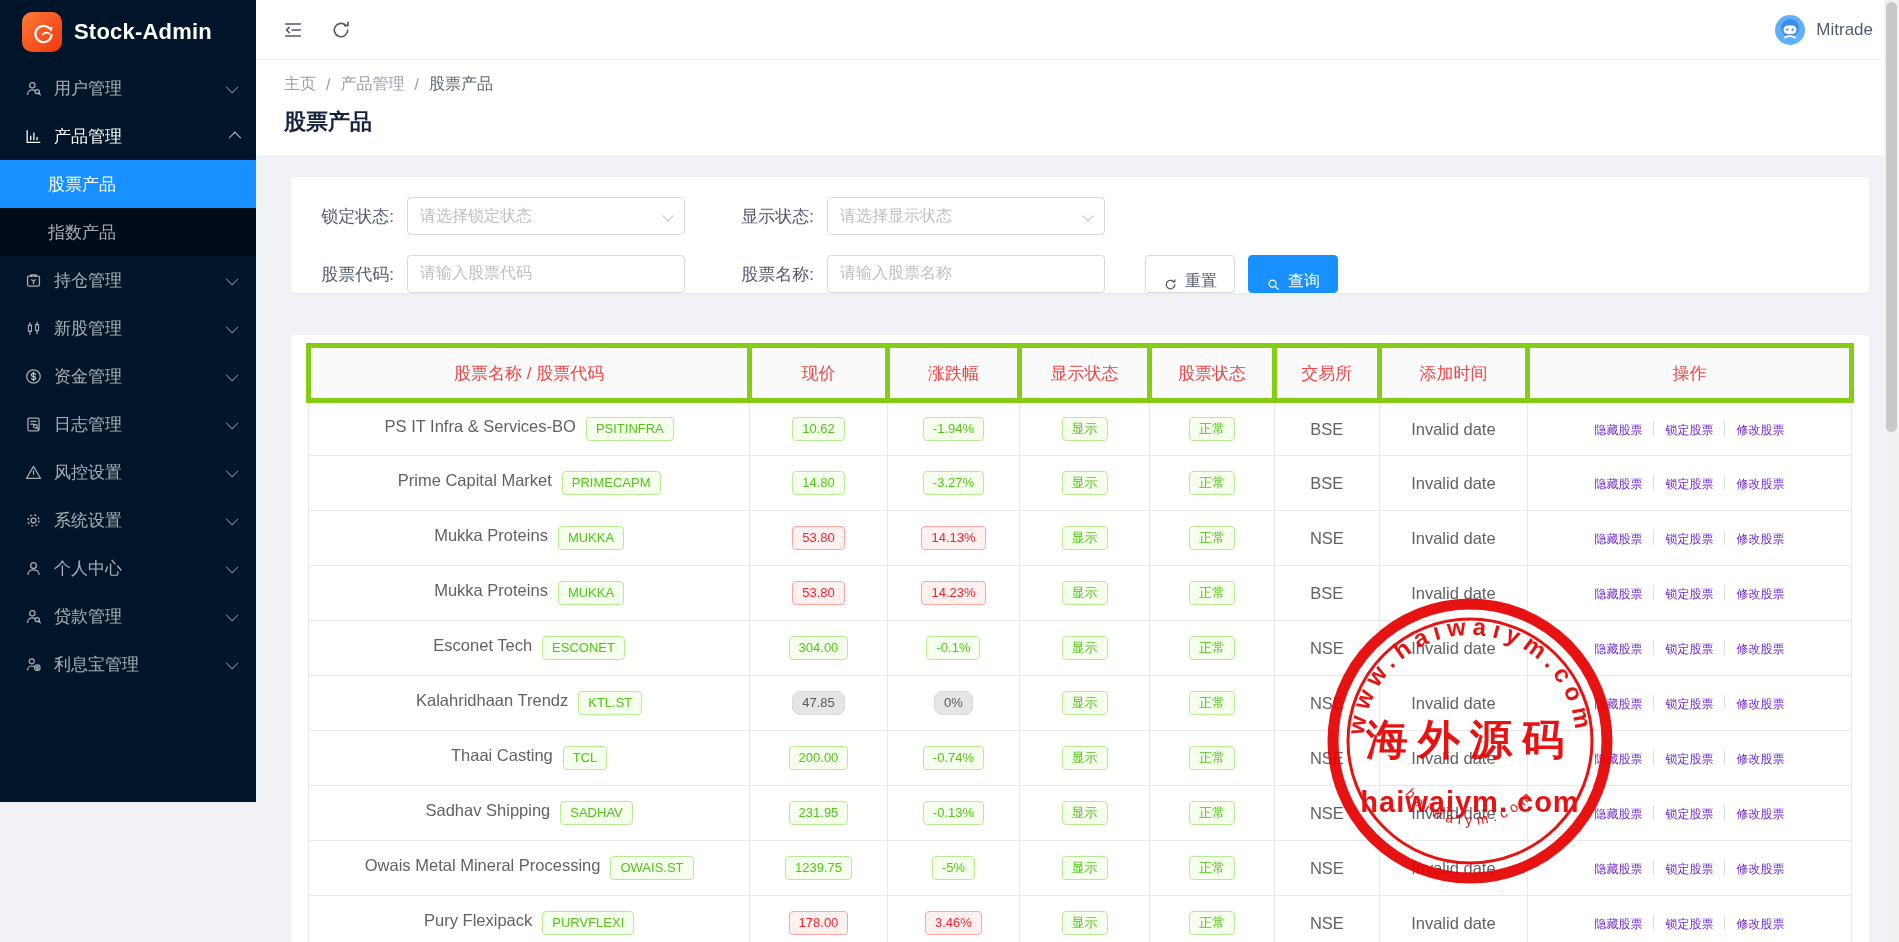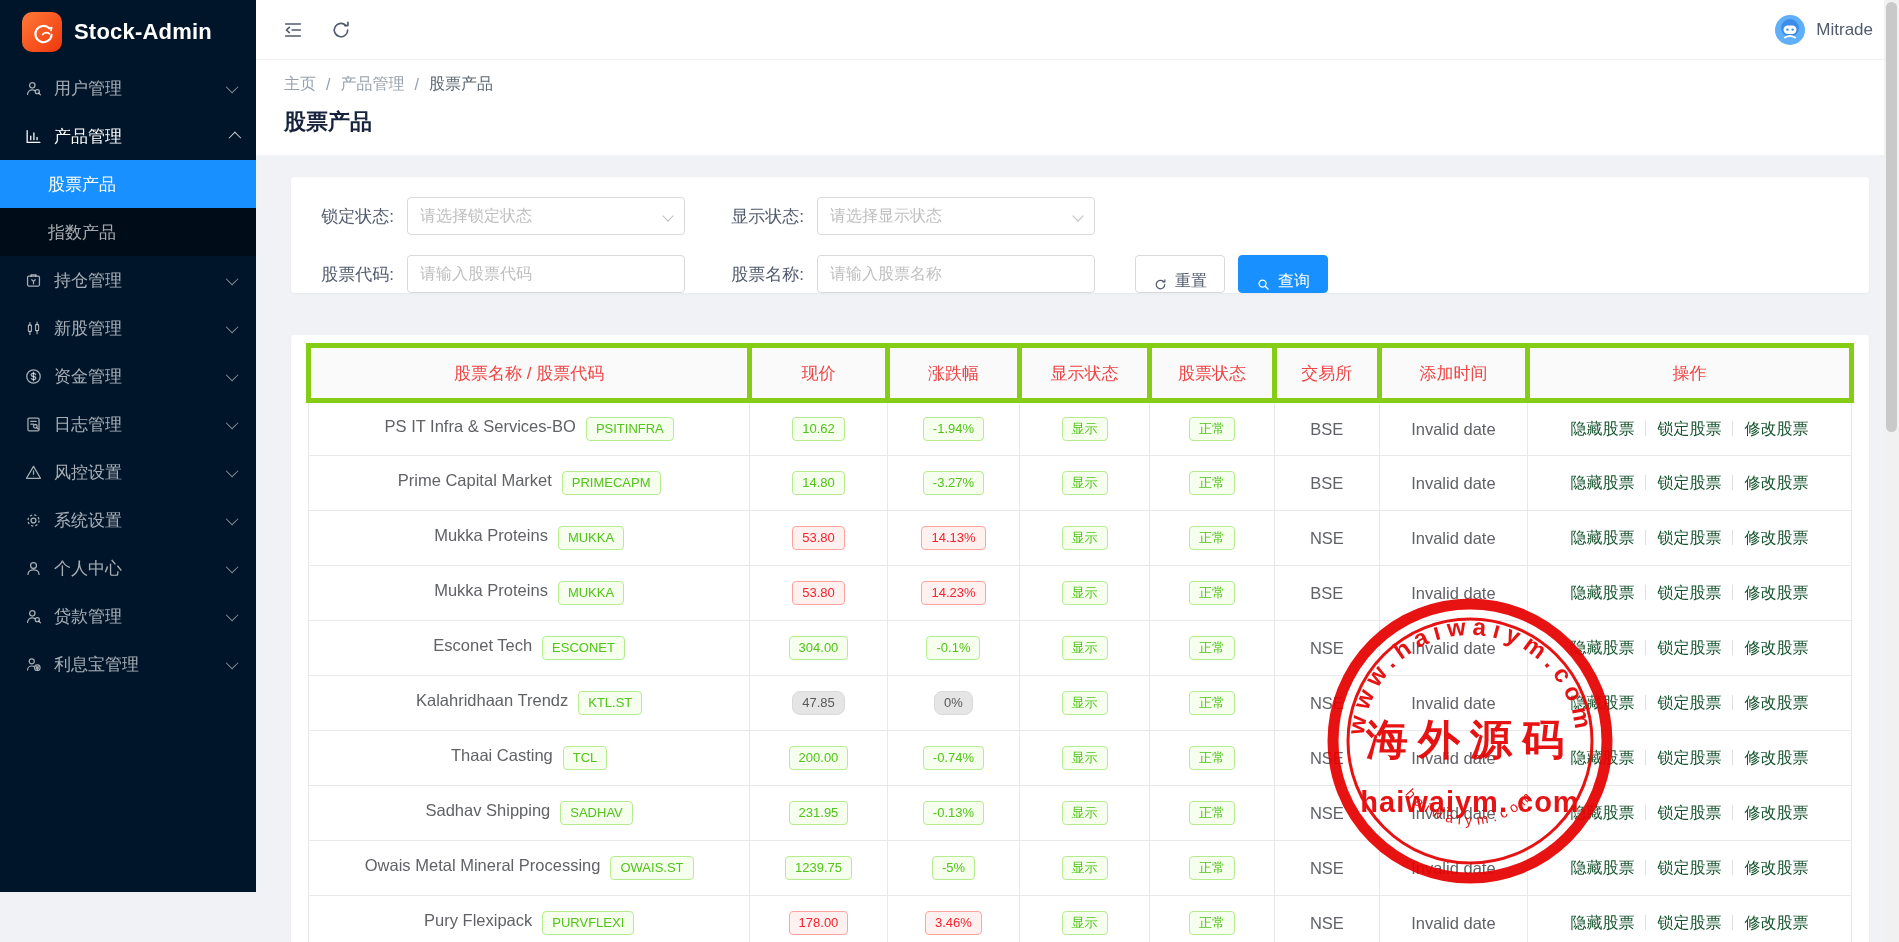--- a/index.html
+++ b/index.html
@@ -1,21 +1,21 @@
 <!DOCTYPE html>
 <html><head>
 <meta charset="utf-8">
 <style>
   * { margin:0; padding:0; box-sizing:border-box; }
   html,body { width:1899px; height:942px; overflow:hidden; }
   body { font-family:"Liberation Sans","DejaVu Sans",sans-serif; background:#f0f2f5; color:#606266; font-size:16px; }
   .app { display:flex; width:1899px; height:942px; position:relative; }
 
   
-  .sidebar { width:256px; min-width:256px; height:892px; background:#001529; overflow:hidden; }
+  .sidebar { width:256px; min-width:256px; height:802px; background:#001529; overflow:hidden; }
   .logo { height:64px; display:flex; align-items:center; padding-left:22px; gap:12px; }
   .logo-badge { width:40px; height:40px; border-radius:10px; background:linear-gradient(135deg,#ff7a38,#f0360c); display:flex; align-items:center; justify-content:center; }
   .logo-title { color:#fff; font-size:22px; font-weight:bold; letter-spacing:.2px; }
   .menu { padding-top:0; }
   .menu-item { height:48px; display:flex; align-items:center; padding:0 18px 0 24px; color:rgba(255,255,255,.65); font-size:17px; cursor:pointer; position:relative; }
   .menu-item .mi { width:19px; height:19px; margin-right:11px; flex:none; }
   .menu-item .chev { margin-left:auto; }
   .menu-item.active { color:#fff; }
   .chev { width:9px; height:9px; border-left:1.7px solid currentColor; border-bottom:1.7px solid currentColor; transform:rotate(-45deg) translateY(-2px); opacity:.8; }
   .chev.up { transform:rotate(135deg) translateY(-2px); }
@@ -34,43 +34,43 @@
   .bc-link { color:#97a0ab; cursor:pointer; }
   .bc-current { color:#5c6670; }
   .page-title { margin-top:12px; font-size:22px; font-weight:bold; color:#17233d; }
   .content { flex:1; background:#f0f2f5; padding:22px 30px 0 35px; overflow:hidden; }
   .card { background:#fff; border-radius:4px; box-shadow:0 1px 3px rgba(0,0,0,.04); }
 
   
   .filter-card { padding:20px 24px 0; margin-bottom:42px; }
   .f-row { display:flex; align-items:center; margin-bottom:20px; }
   .f-label { width:92px; text-align:right; padding-right:13px; color:#515a6e; font-size:17px; flex:none; }
-  .f-control { width:278px; height:38px; border:1px solid #d9d9d9; border-radius:4px; background:#fff; display:flex; align-items:center; padding:0 12px; color:#bfbfbf; font-size:16px; }
+  .f-control { width:278px; height:38px; border:1px solid #d9d9d9; border-radius:4px; background:#fff; display:flex; align-items:center; padding:0 12px; color:#bfbfbf; font-size:16px;font-family:Liberation Mono, monospace; }
   .f-select { justify-content:space-between; cursor:pointer; }
   .f-select .chev { border-color:#bfbfbf; opacity:1; transform:rotate(-45deg); width:8px; height:8px; }
   .f-input { }
   .f-input input { border:none; outline:none; width:100%; font-size:16px; color:#515a6e; font-family:inherit; }
   .f-input input::placeholder { color:#bfbfbf; }
-  .f-group2 { margin-left:40px; display:flex; align-items:center; }
+  .f-group2 { margin-left:50px; display:flex; align-items:center; }
   .btn { height:38px; border-radius:4px; display:inline-flex; align-items:flex-end; gap:7px; padding:0 17px; font-size:16px; cursor:pointer; }
   .btn-reset { margin-left:40px; background:#fff; border:1px solid #d9d9d9; color:#515a6e; }
   .btn-search { margin-left:13px; background:#1890ff; border:1px solid #1890ff; color:#fff; }
   .btn svg { width:15px; height:15px; }
 
   
   .table-card { padding:8px 15px 15px; min-height:600px; }
   table { width:100%; border-collapse:collapse; table-layout:fixed; }
   th { background:#fafafa; color:#ef4444; font-weight:normal; font-size:17px; height:55px; border:5px solid #84cc16; text-align:center; }
   td { height:55px; border:1px solid #e8e8e8; text-align:center; color:#606266; font-size:16.5px; }
   .name-cell { display:inline-flex; align-items:flex-start; gap:10px; }
   .badge { display:inline-block; border:1px solid; border-radius:4px; padding:3px 9px; font-size:13px; line-height:1.3; }
   .t-down, .g-badge { color:#52c41a; background:#f6ffed; border-color:#b7eb8f; }
   .t-up { color:#f5222d; background:#fff1f0; border-color:#ffa39e; }
   .t-flat { color:#595959; background:#e5e5e5; border-color:#d9d9d9;border-radius:8px; }
-  .actions a { color:#14532d; text-decoration:none; font-size:16px; cursor:pointer; }
+  .actions a { color:#6d28d9; text-decoration:none; font-size:12px; cursor:pointer; }
   .sep { display:inline-block; width:1px; height:15px; background:#dcdfe6; margin:0 11px; vertical-align:-2px; }
 
   
   .stamp { position:absolute; left:1323px; top:594px; width:294px; height:294px; z-index:40; pointer-events:none; opacity:.92; }
   .stamp-stroke { stroke:#e60000; fill:none; }
   .stamp-fill { fill:#e60000; }
 
   
   .pg-scroll { position:absolute; right:0; top:0; width:15px; height:942px; background:#f1f1f1; z-index:60; }
   .pg-thumb { position:absolute; left:2px; right:2px; top:2px; height:430px; border-radius:6px; background:#c9c9c9; }

